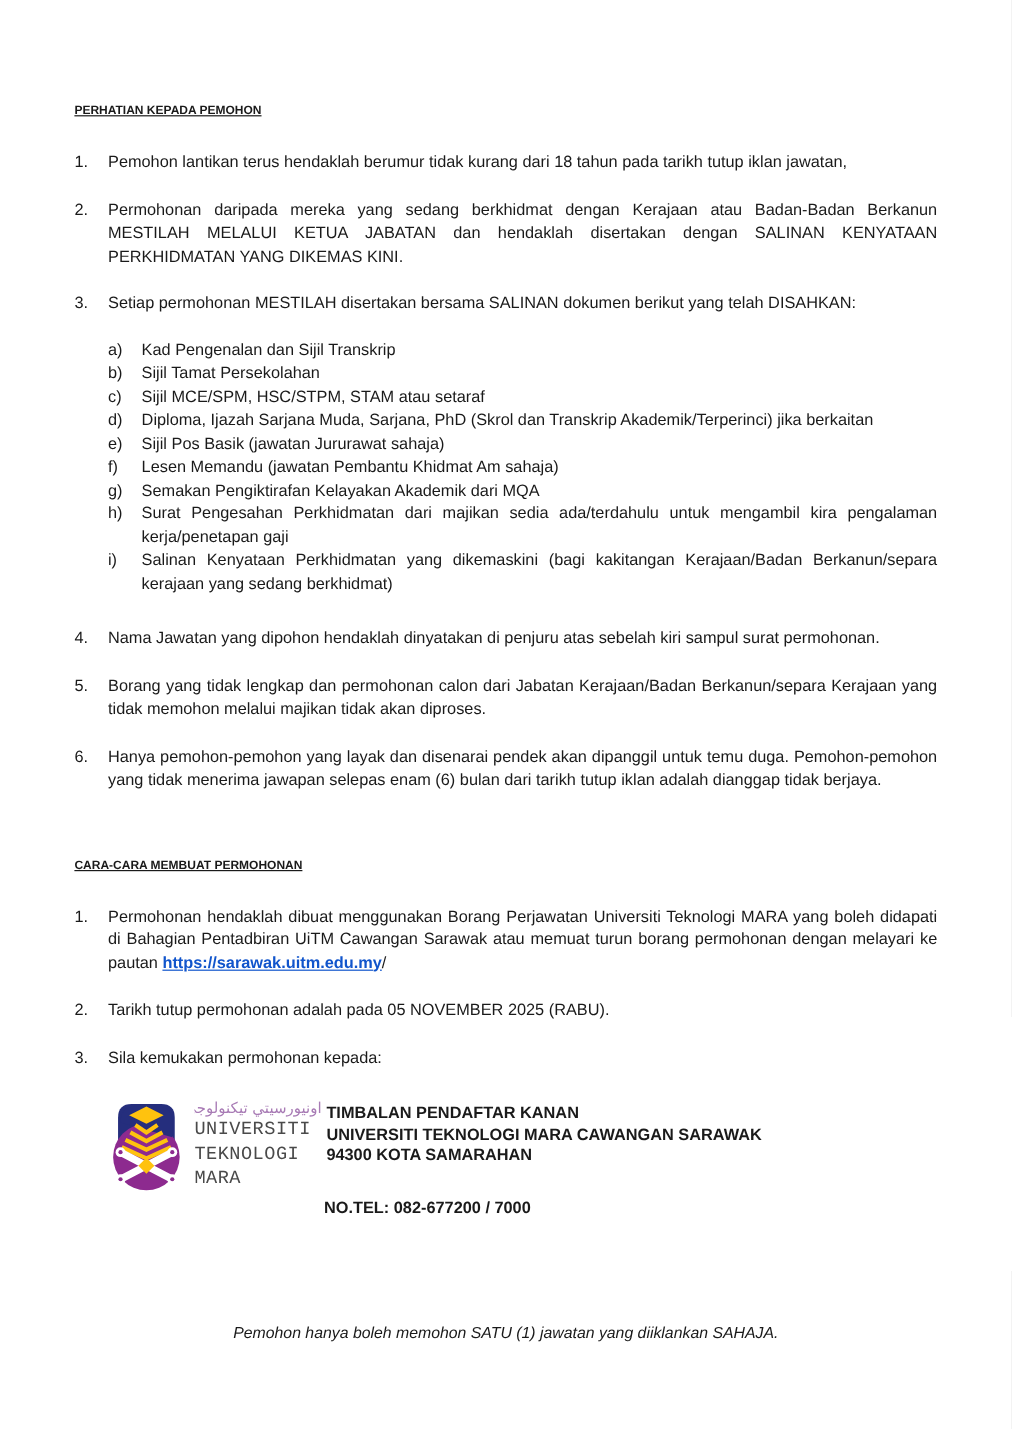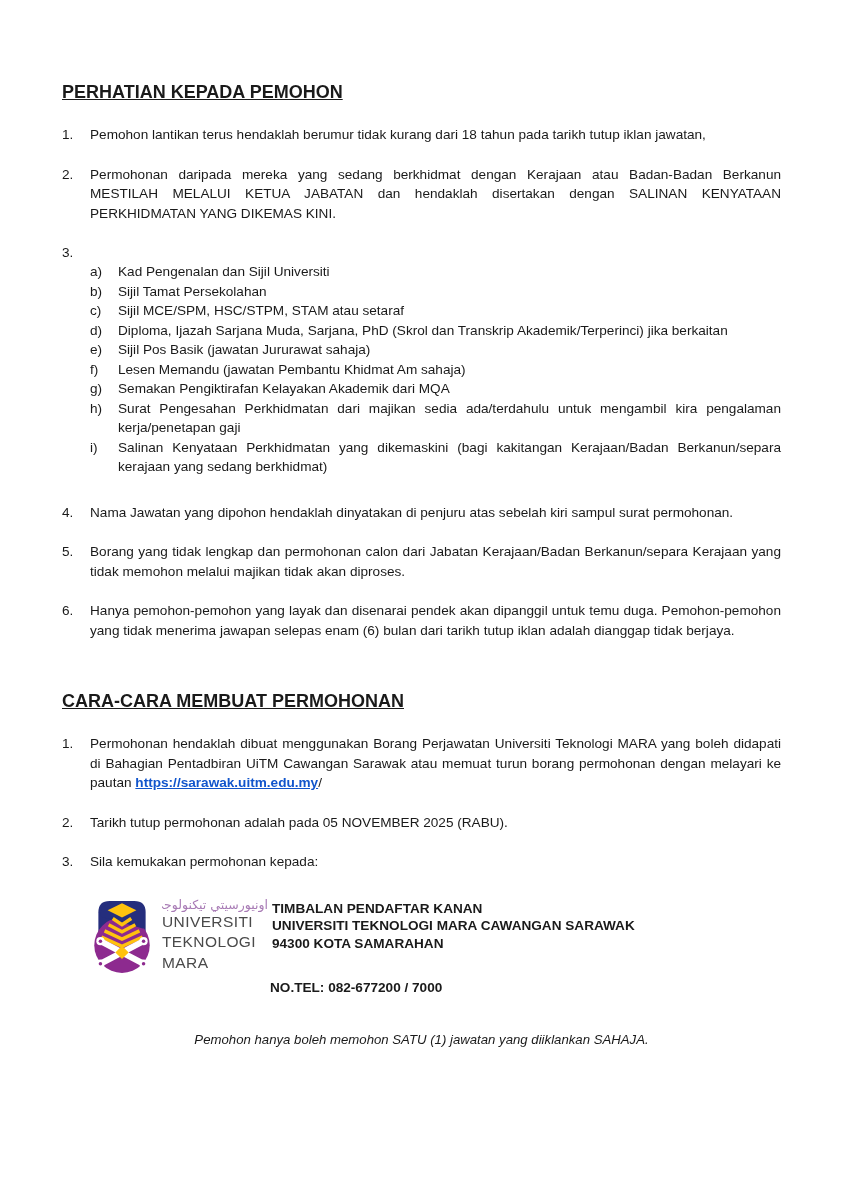--- a/index.html
+++ b/index.html
@@ -9,21 +9,21 @@
     margin:0 auto;
     background:#ffffff;
     font-family:"Liberation Sans","DejaVu Sans",sans-serif;
     color:var(--text,#1a1a1a);
     box-sizing:border-box;
     padding:84px 62px 0 62px;
     font-size:13.6px;
     line-height:19.5px;
   }
   .sec-heading{
-    font-size:18px;
+    font-size:10px;
     font-weight:bold;
     text-decoration:underline;
     margin:0 0 24px 0;
     line-height:17px;
   }
   .sec-heading.second{margin-top:53px;}
   .list{margin:0;padding:0;}
   .item{display:flex;margin-bottom:20px;}
   .num{width:28px;flex-shrink:0;}
   .item-body{flex:1;}
@@ -39,28 +39,28 @@
   .contact{display:flex;margin-top:26px;padding-left:28px;align-items:flex-start;}
   .crest{width:64px;height:76px;flex-shrink:0;}
   .logo-text{margin-left:8px;width:106px;}
   .jawi{
     font-family:"DejaVu Sans",sans-serif;
     color:var(--jawi,#a87bb5);
     font-size:12.5px;line-height:14px;
     direction:rtl;text-align:left;white-space:nowrap;overflow:hidden;
   }
   .uni-line{
-    font-family:Liberation Sans, sans-serif;
+    font-family:Liberation Mono, monospace;
     font-size:15.5px;line-height:20.5px;
     color:#4a4a4a;letter-spacing:.4px;
     text-transform:uppercase;
   }
   .address{margin-left:4px;font-weight:bold;line-height:17.6px;padding-top:2px;}
   .phone{font-weight:bold;margin-left:208px;margin-top:4px;}
-  .footer-line{margin-top:33px;text-align:center;font-size:13.2px;}
+  .footer-line{margin-top:84px;text-align:center;font-size:13.2px;}
 </style>
 </head>
 <body>
 
 <div class="page">
 
   <h2 class="sec-heading">PERHATIAN KEPADA PEMOHON</h2>
 
   <div class="list">
 
@@ -74,25 +74,26 @@
       <div class="item">
         <span class="num">2.</span>
         <div class="item-body">
           <div class="runs"><span>Permohonan daripada mereka yang sedang berkhidmat dengan Kerajaan atau Badan-Badan Berkanun </span><span class="b">MESTILAH MELALUI KETUA JABATAN</span><span> dan hendaklah disertakan dengan </span><span class="b">SALINAN KENYATAAN PERKHIDMATAN YANG DIKEMAS KINI</span><span>.</span></div>
 
         </div>
       </div>
       <div class="item">
         <span class="num">3.</span>
         <div class="item-body">
+          <div class="runs"><span>Setiap permohonan </span><span class="b">MESTILAH</span><span> disertakan bersama </span><span class="b">SALINAN</span><span> dokumen berikut yang telah </span><span class="b">DISAHKAN</span><span>:</span></div>
           <div class="sublist">
 
           <div class="subitem">
                 <span class="subnum">a)</span>
-                <div class="subtxt"><span>Kad Pengenalan dan Sijil Universiti</span></div>
+                <div class="subtxt"><span>Kad Pengenalan dan Sijil Transkrip</span></div>
               </div>
             <div class="subitem">
                 <span class="subnum">b)</span>
                 <div class="subtxt"><span>Sijil Tamat Persekolahan</span></div>
               </div>
             <div class="subitem">
                 <span class="subnum">c)</span>
                 <div class="subtxt"><span>Sijil MCE/SPM, HSC/STPM, STAM atau setaraf</span></div>
               </div>
             <div class="subitem">

